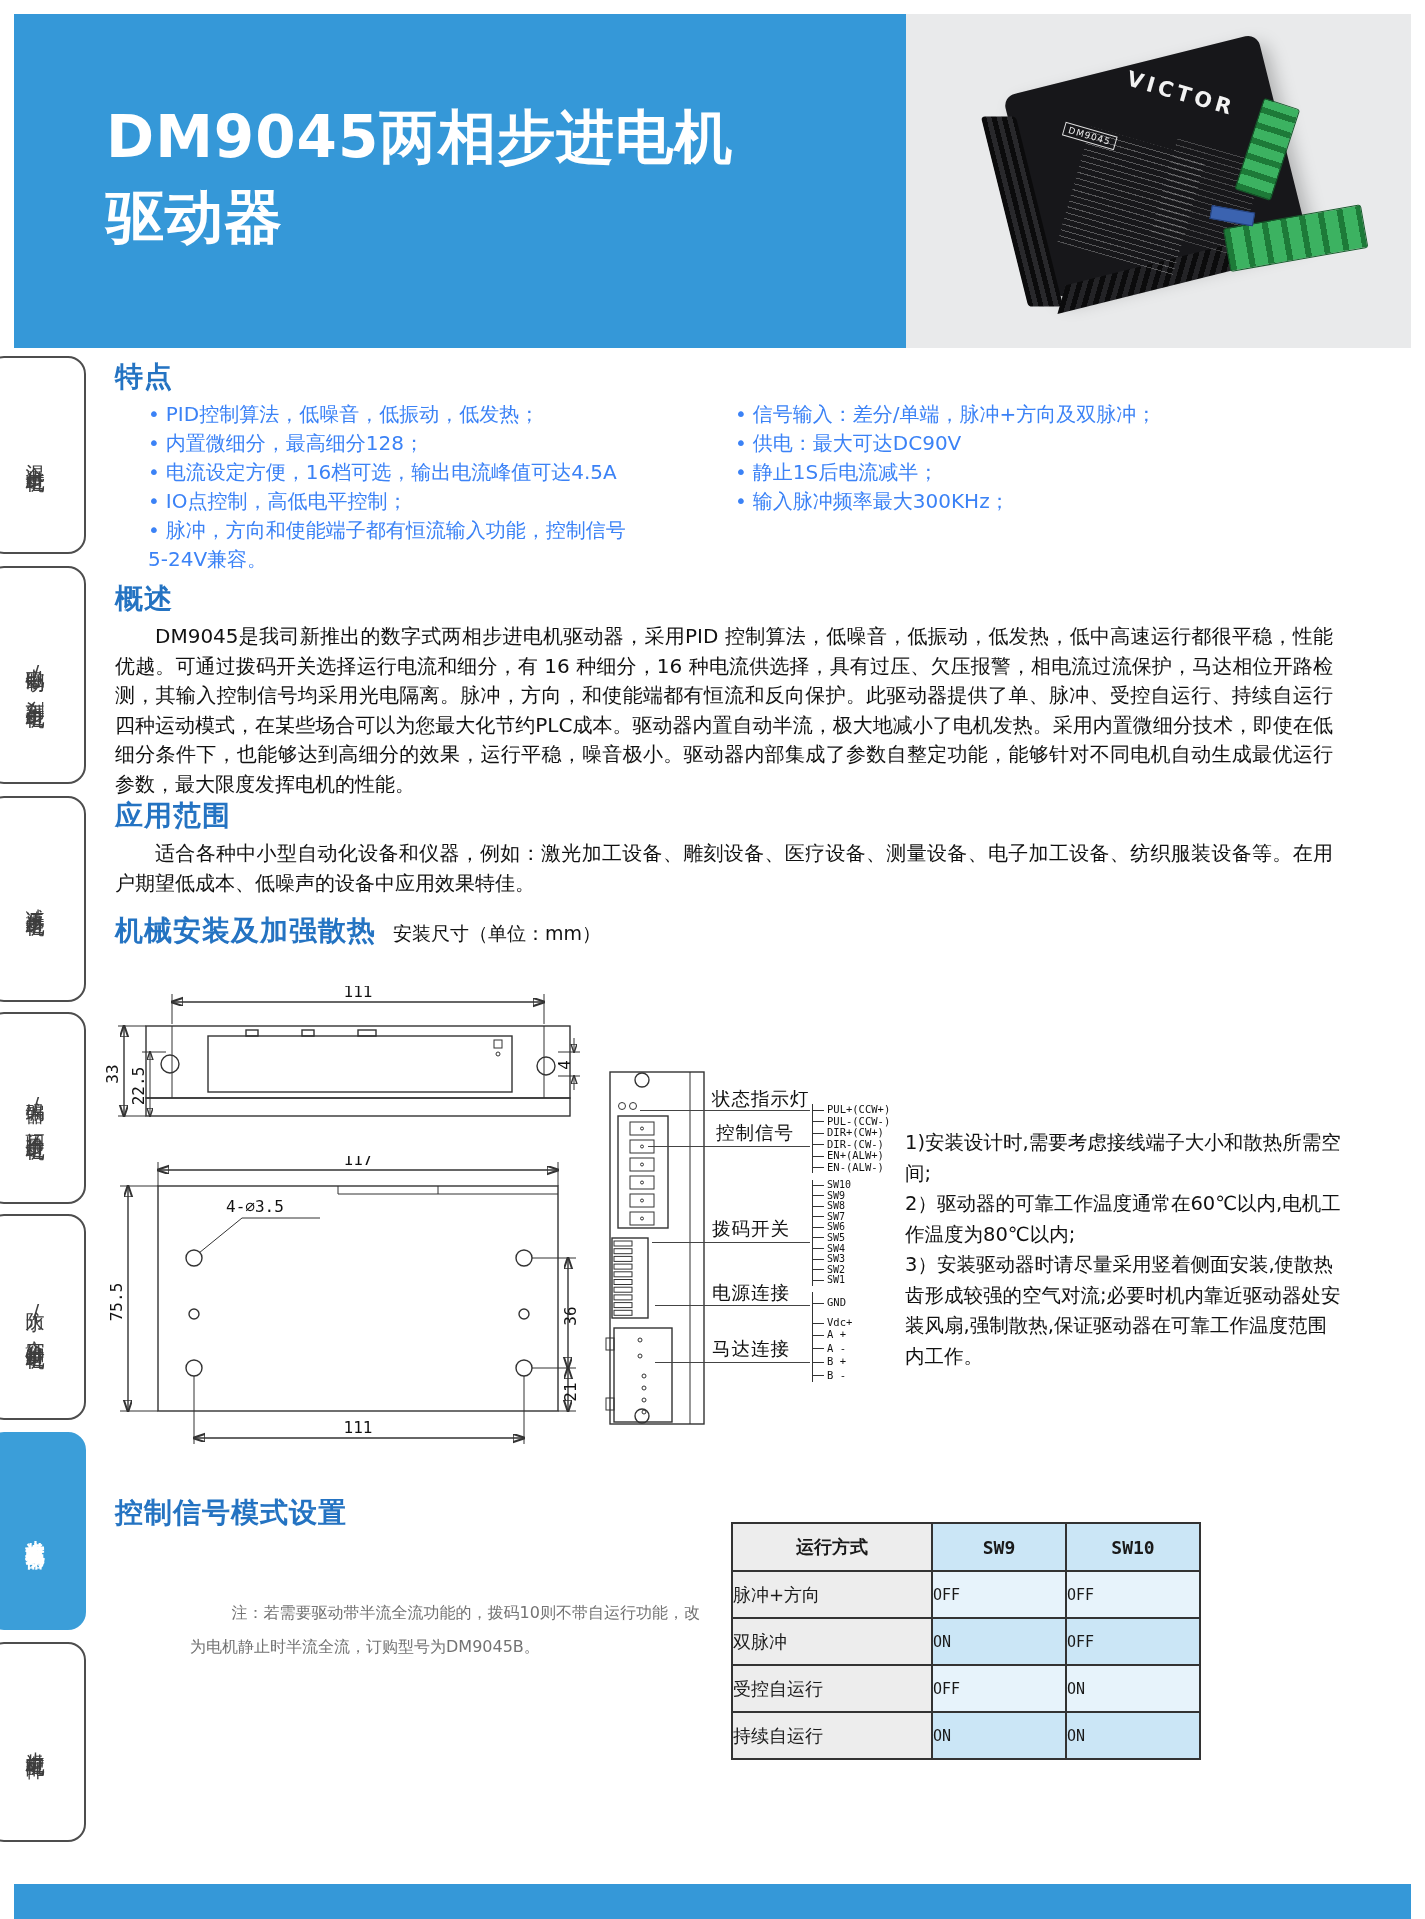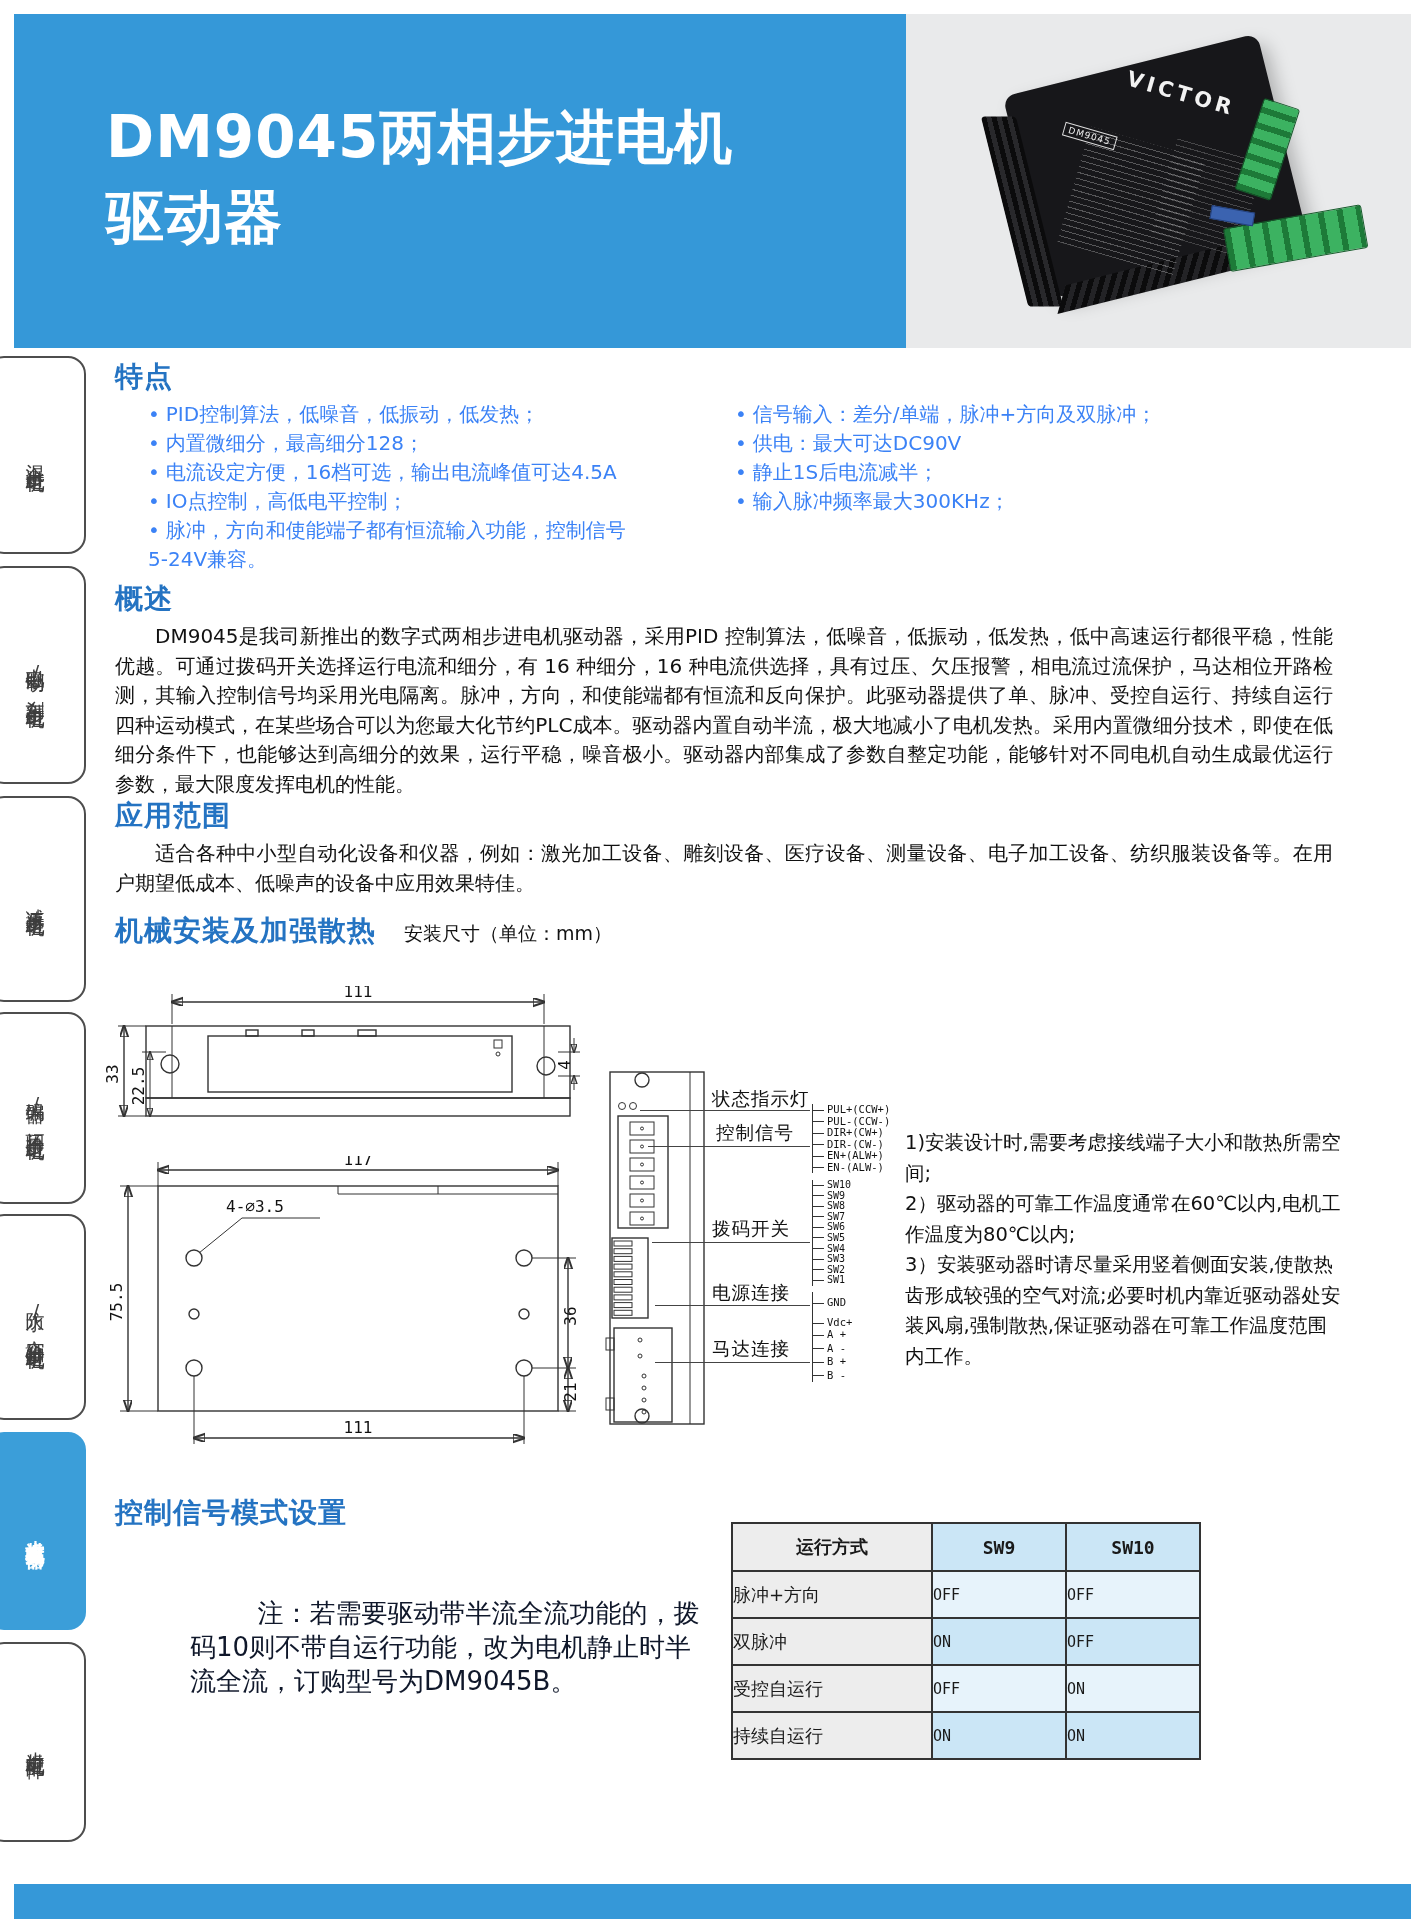--- a/index.html
+++ b/index.html
@@ -32,21 +32,21 @@
               box-shadow:inset 0 0 0 1px #24407a; }
 
   
   .tab { position:absolute; left:-14px; width:100px; background:#fff; border:2px solid #4d4d4d; border-radius:18px;
          display:flex; align-items:center; justify-content:center; writing-mode:vertical-lr; text-orientation:upright;
          font-size:19px; color:#3d3d3d; letter-spacing:2px; }
   .tab.active { background:#3b9ed9; border-color:#3b9ed9; color:#fff; font-weight:bold; }
 
   
   .sec-h { position:absolute; left:115px; font-size:28px; font-weight:bold; color:#2473c2; letter-spacing:1px; }
-  .sec-h .sub { font-size:19px; font-weight:normal; color:#111; margin-left:28px; letter-spacing:0; }
+  .sec-h .sub { font-size:19px; font-weight:normal; color:#111; margin-left:17px; letter-spacing:0; }
   .bullets { position:absolute; font-size:20px; line-height:29px; color:#3b82f6; }
   .bullet::before { content:"•"; margin-right:6px; }
   .para { position:absolute; left:115px; width:1218px; font-size:20px; line-height:29.5px; text-align:justify; text-indent:2em; color:#111; }
 
   
   svg.draw { position:absolute; }
   svg.draw line, svg.draw rect, svg.draw circle, svg.draw path { stroke:#333; stroke-width:1.4; fill:none; }
   svg.draw .thin { stroke-width:1; }
   svg.draw text { fill:#111; font-family:"DejaVu Sans Mono", monospace; font-size:16px; stroke:none; }
   .leader { position:absolute; height:1px; background:#444; }
@@ -54,21 +54,21 @@
   .pin-group { position:absolute; left:812px; border-left:1px solid #333; font-family:"DejaVu Sans Mono", monospace; color:#111; }
   .pin { white-space:nowrap; }
   .pin::before { content:""; display:inline-block; width:11px; height:1px; background:#333; vertical-align:middle; margin-right:3px; }
   .pg-control { top:1104px; font-size:10.5px; line-height:11.5px; }
   .pg-dip { top:1180px; font-size:10px; line-height:10.6px; }
   .pg-power { top:1292px; font-size:10.5px; line-height:20px; }
   .pg-motor { top:1328px; font-size:10.5px; line-height:13.5px; }
   .notes { position:absolute; left:905px; top:1128px; width:436px; font-size:19.5px; line-height:30.5px; color:#111; }
 
   
-  .order-note { position:absolute; left:190px; top:1596px; width:510px; font-size:26px; line-height:34px; text-indent:2.6em; color:#0f172a; }
+  .order-note { position:absolute; left:190px; top:1596px; width:510px; font-size:16px; line-height:34px; text-indent:2.6em; color:#737373; }
   table.modes { position:absolute; left:731px; top:1522px; border-collapse:collapse; border:2px solid #222; }
   table.modes th, table.modes td { border:2px solid #333; vertical-align:middle;margin-left:14px; }
   table.modes th { height:48px; font-size:18px; font-weight:bold; }
   table.modes td { height:47px; }
   .c-mode { width:200px; background:#ededed; font-size:18px; }
   .c-sw  { width:134px; background:#cbe6f6; font-family:"DejaVu Sans Mono", monospace; font-size:15px; }
   tbody tr:nth-child(odd) .c-sw { background:#e7f3fb; }
   tbody tr:nth-child(even) .c-sw { background:#cbe6f6; }
   tbody td.c-mode { font-weight:normal; }
 

